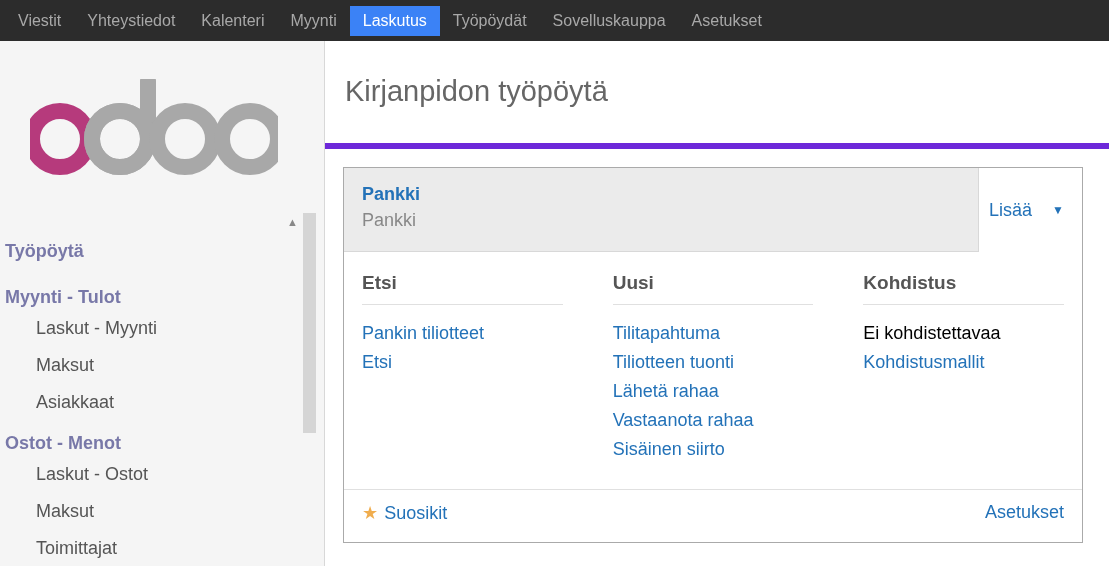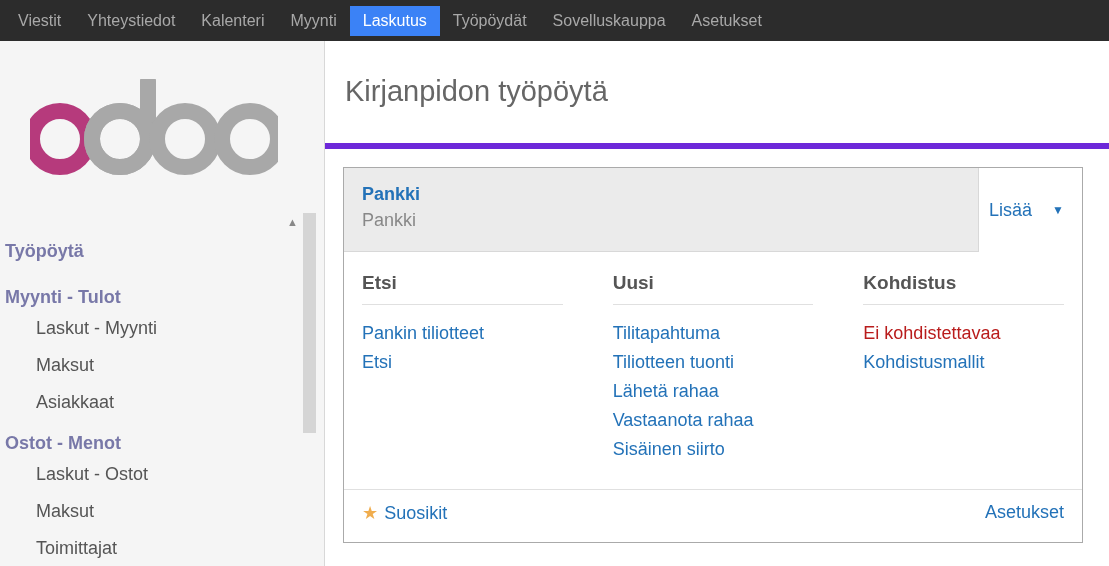--- a/index.html
+++ b/index.html
@@ -191,21 +191,21 @@
     
     .column-link {
       color: #2372b8;
       font-size: 18px;
       padding: 4px 0;
       cursor: pointer;
       display: block;
     }
     
     .column-text {
-      color: #b91c1c;
+      color: #000000;
       font-size: 18px;
       padding: 4px 0;
       display: block;
     }
     
     .card-footer {
       display: flex;
       justify-content: space-between;
       padding: 12px 18px 18px 18px;
       border-top: 1px solid #e0e0e0;

